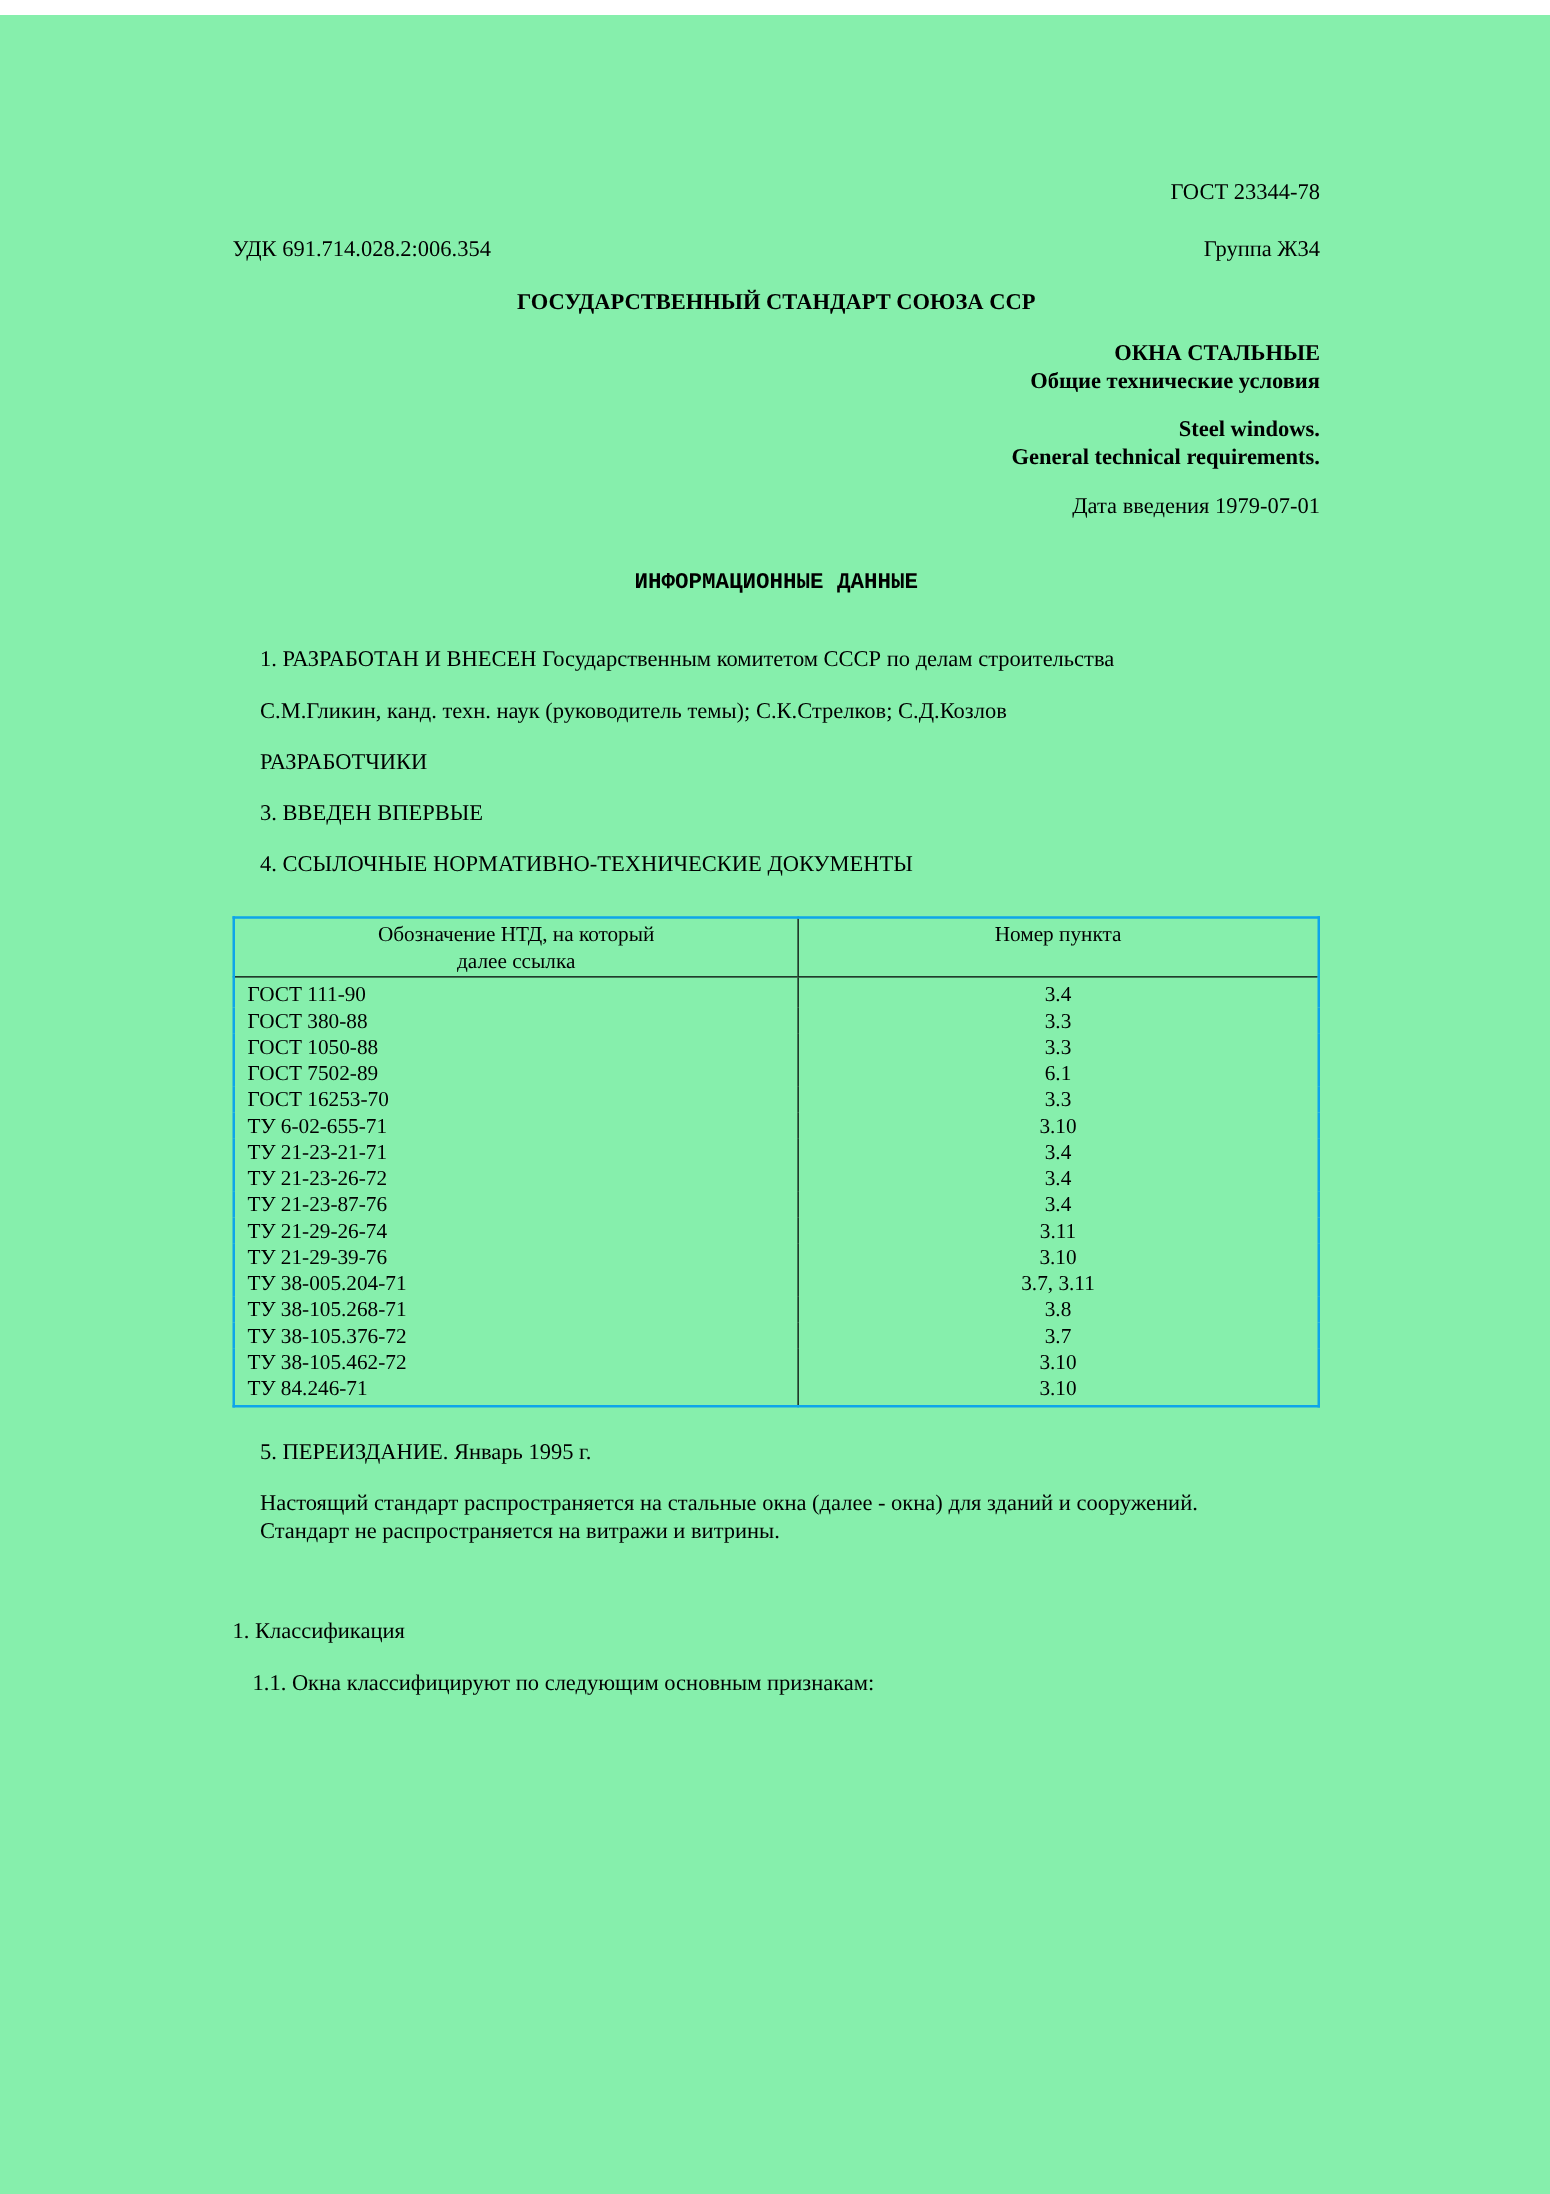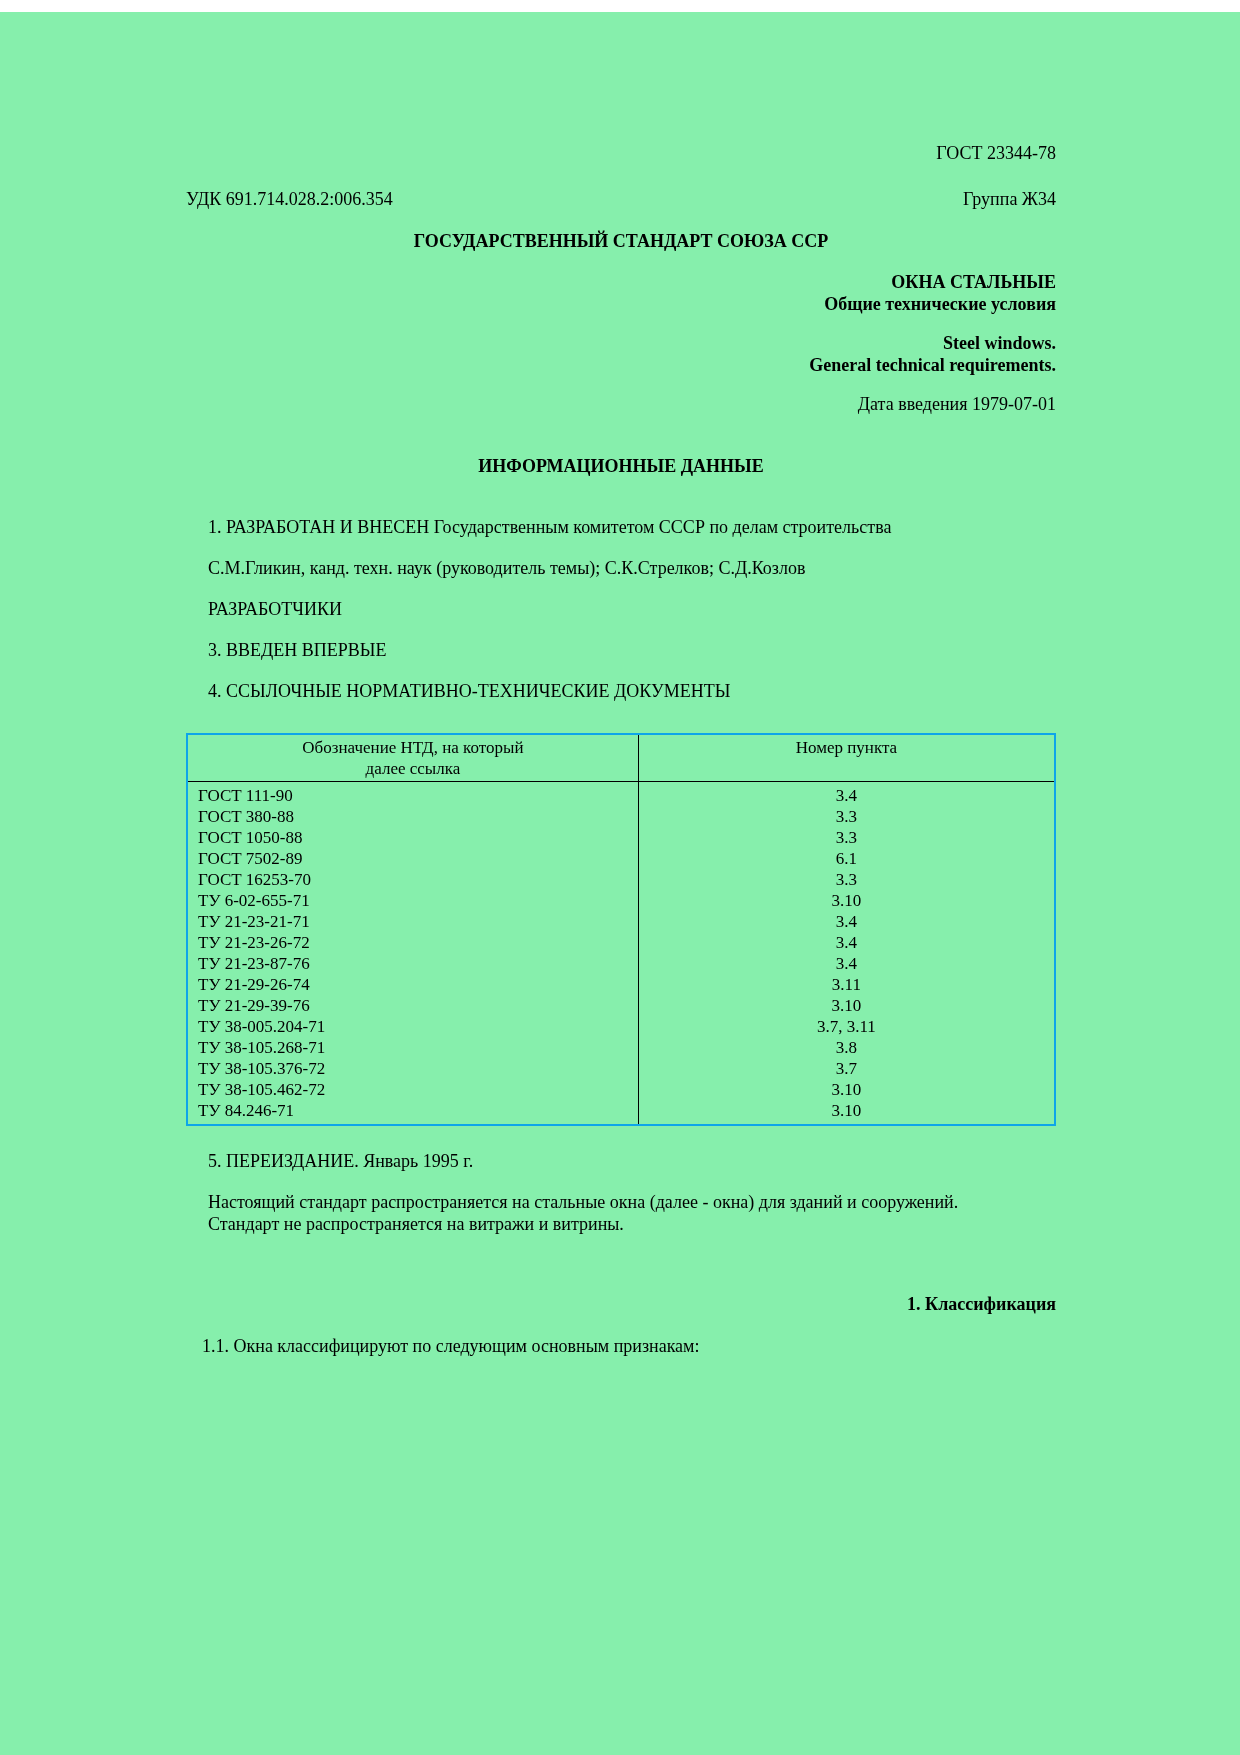--- a/index.html
+++ b/index.html
@@ -40,20 +40,21 @@
   .title-ru { margin: 0 0 17px 0; }
   .title-en { margin: 0 0 17px 0; }
   .date-line {
     text-align: right;
     margin: 0 0 40px 0;
   }
   .info-heading {
     text-align: center;
     font-weight: bold;
     margin: 0 0 39px 0;
+    font-family: Liberation Mono, monospace;
   }
   p.para {
     margin: 0 0 19px 0;
     text-indent: 22px;
     text-align: justify;
   }
   p.para-tight {
     margin: 0;
     text-indent: 22px;
     text-align: justify;
@@ -84,22 +85,22 @@
     padding: 0 4px 0 10px;
     vertical-align: top;
   }
   table.ntd-table td.cell-punkt {
     text-align: center;
     padding: 0 4px;
   }
   table.ntd-table tbody tr:first-child td { padding-top: 3px; }
   table.ntd-table tbody tr:last-child td { padding-bottom: 3px; }
   .section-heading {
-    text-align: right;
-    font-weight: bold;
+    text-align: left;
+    font-weight: normal;
     margin: 58px 0 20px 0;
   }
   p.clause {
     margin: 0;
     text-indent: 16px;
     text-align: justify;
   }
 </style>
 </head>
 <body>

